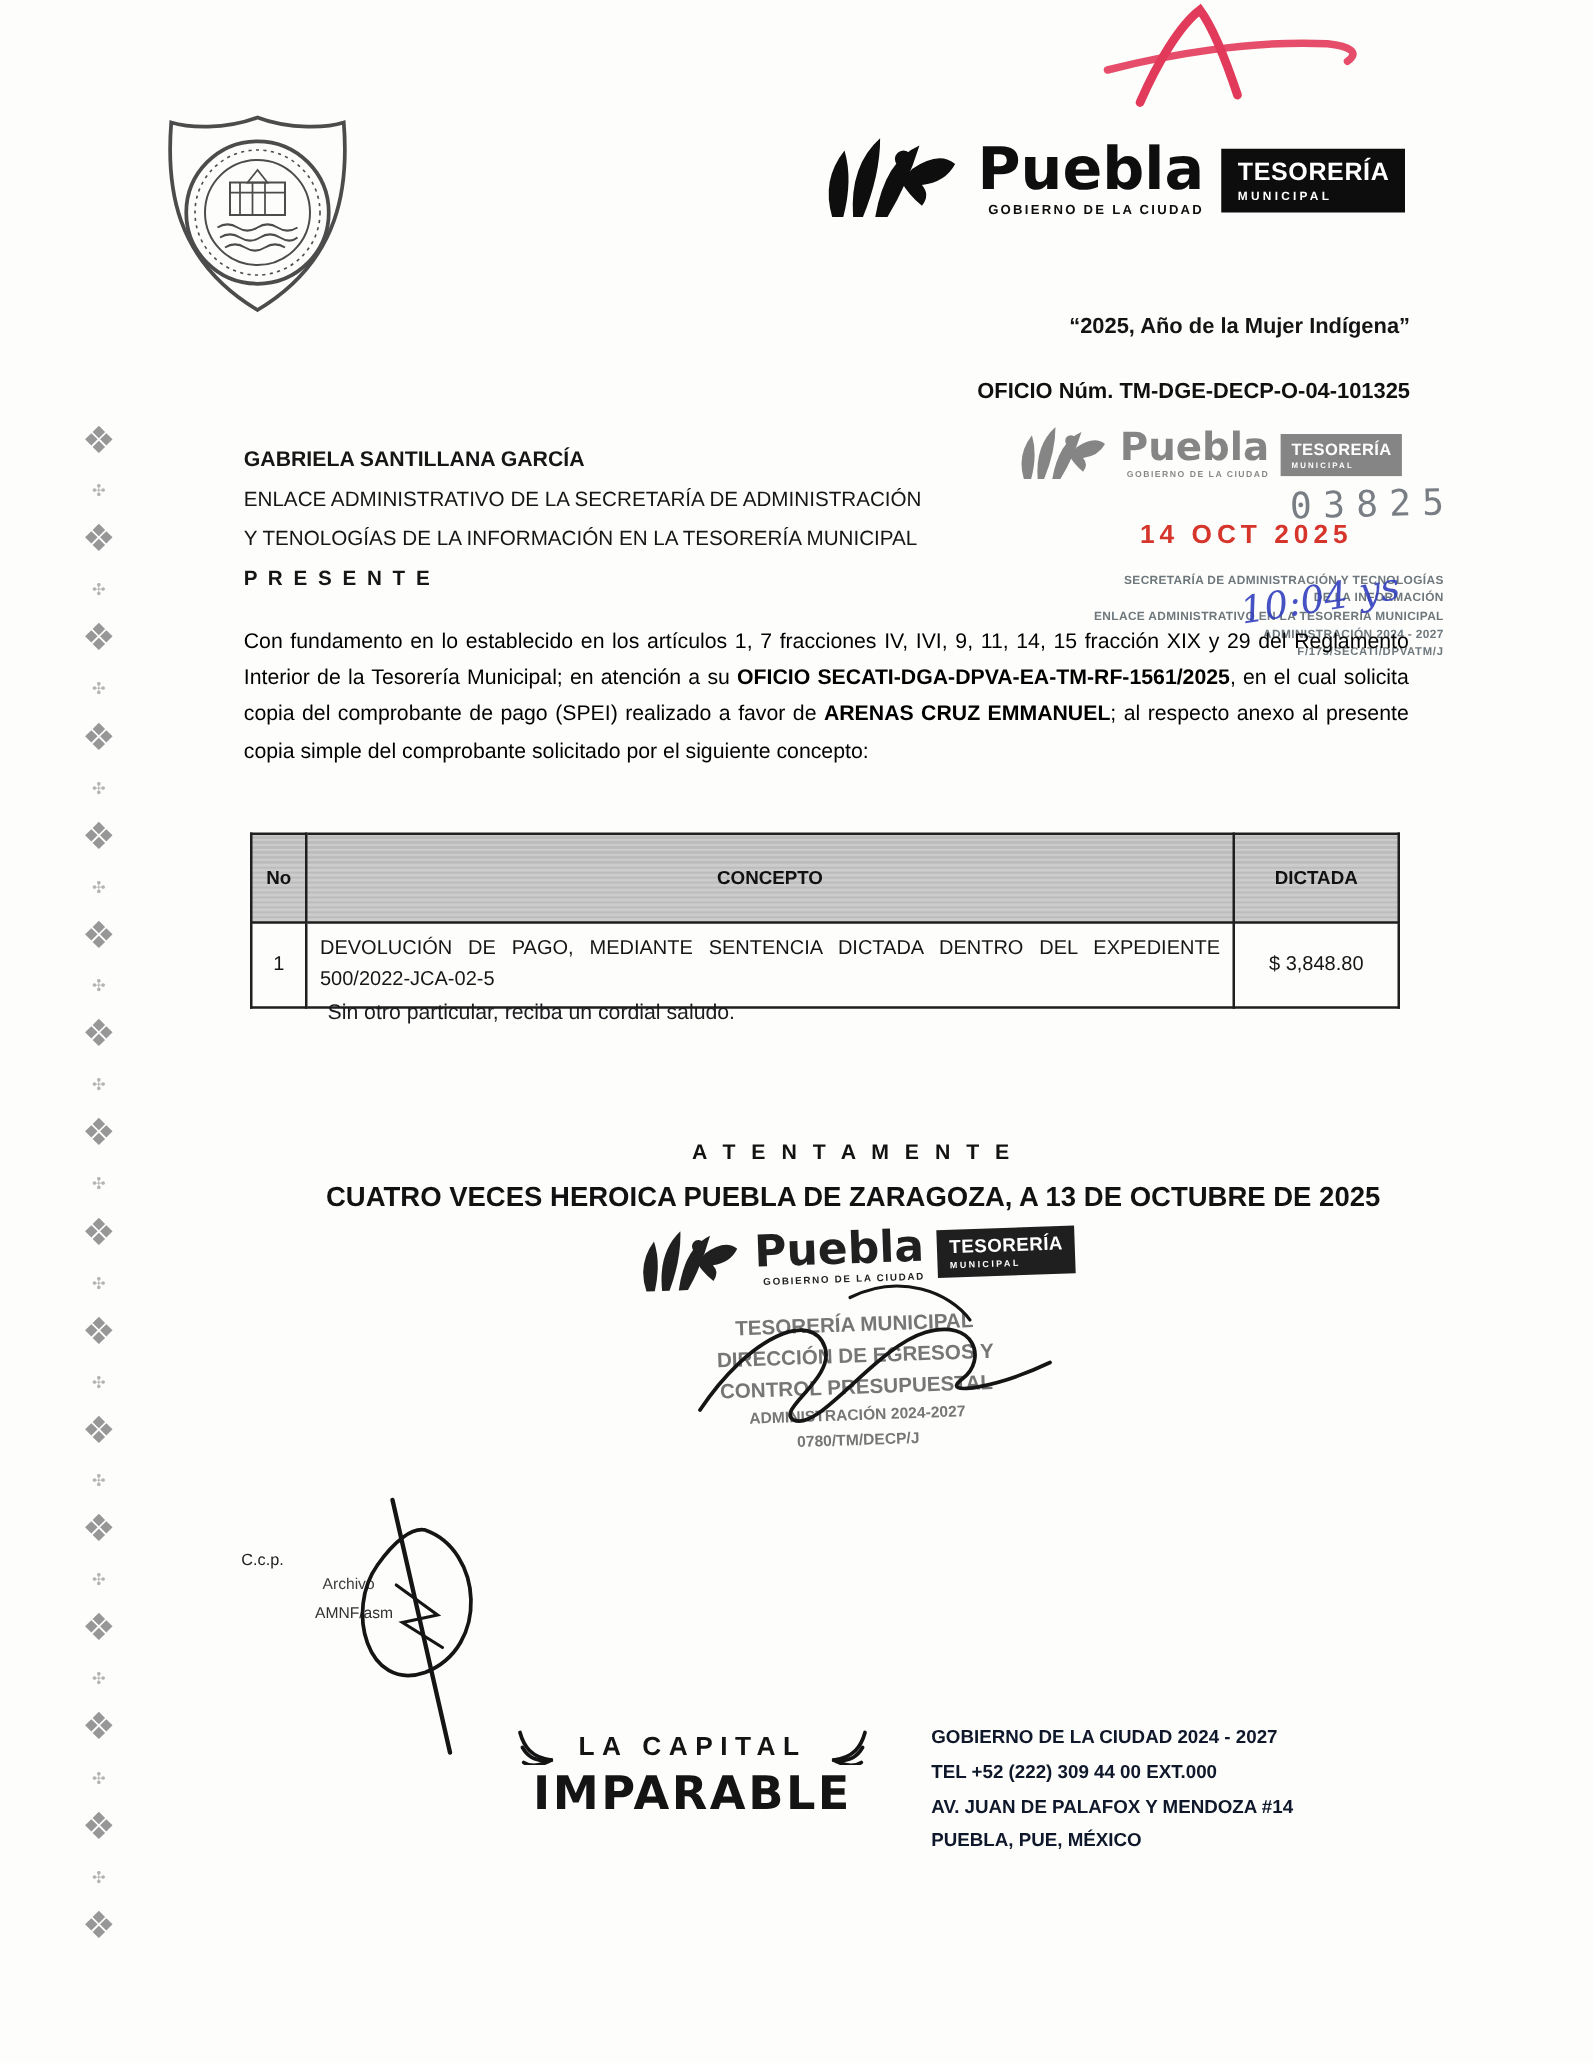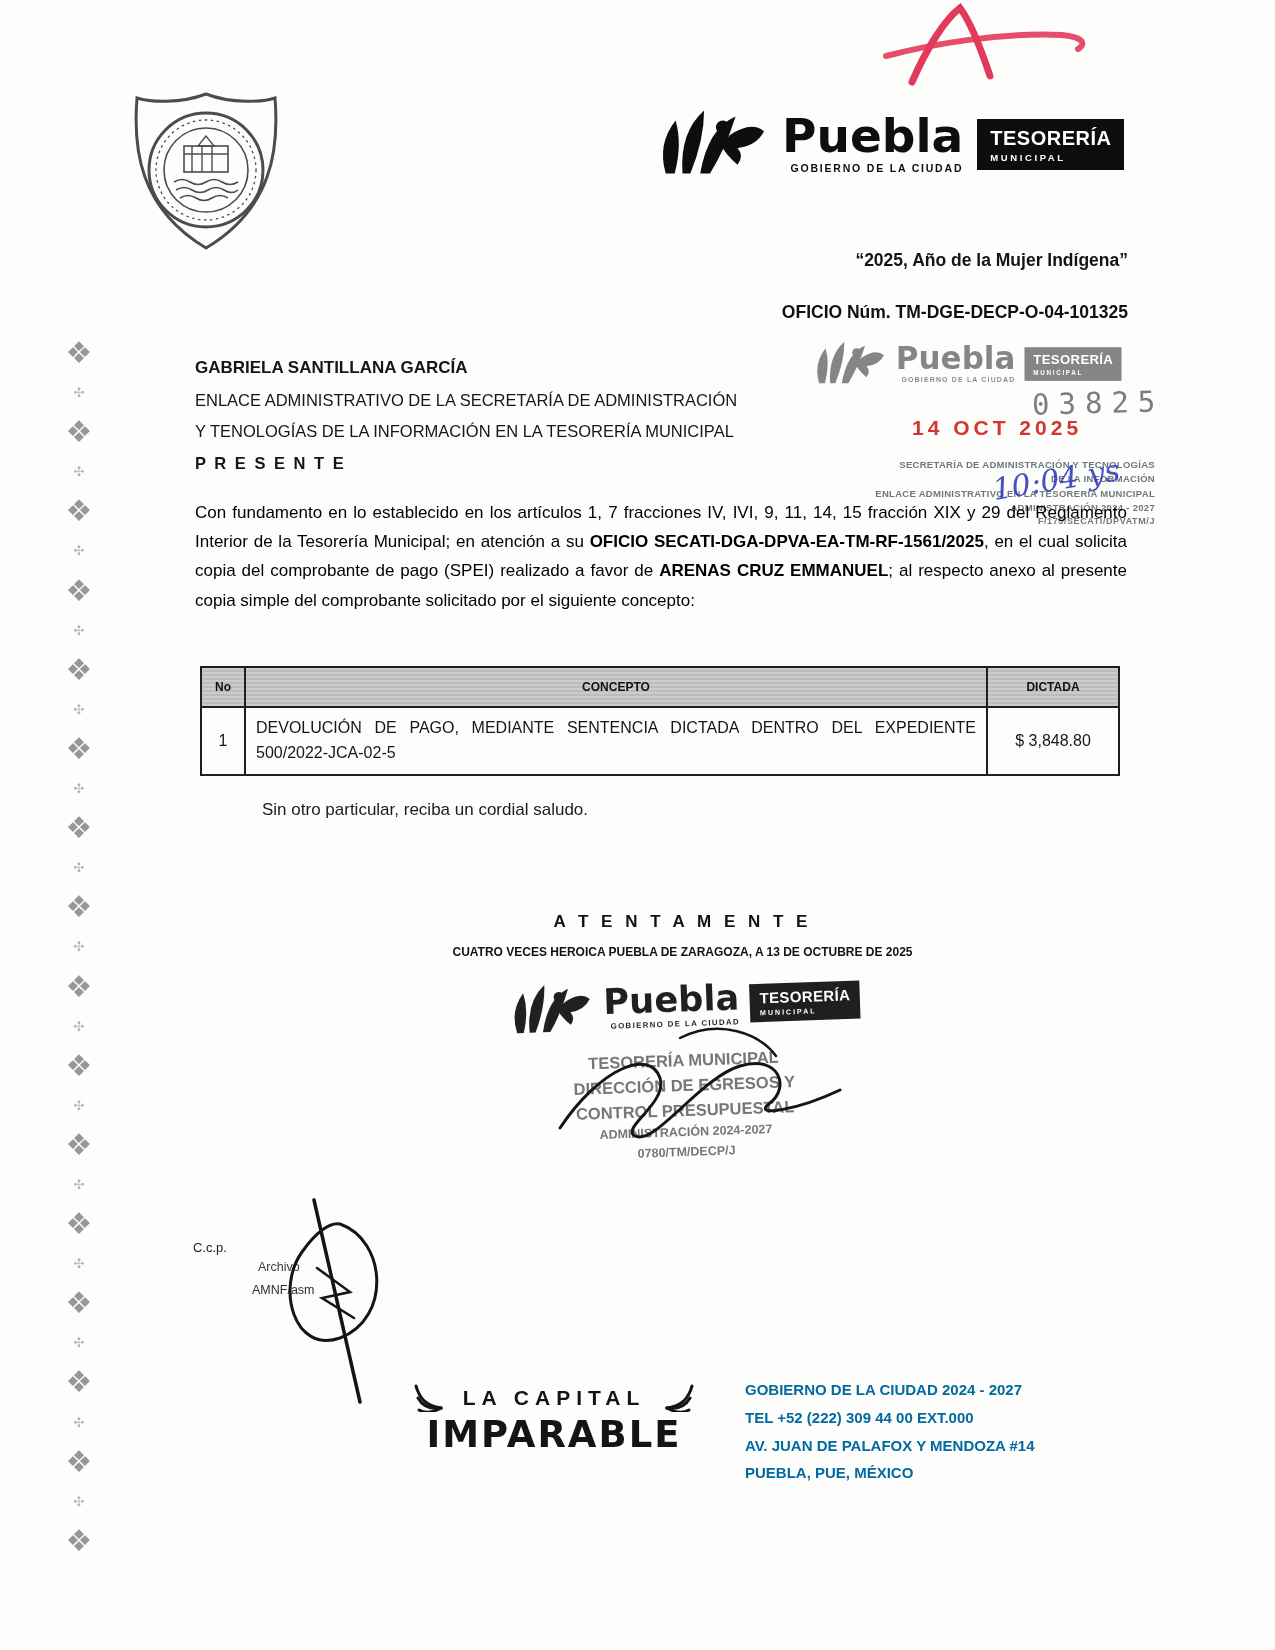--- a/index.html
+++ b/index.html
@@ -47,57 +47,57 @@
   .blue-time{left:992px;top:462px;font-family:"DejaVu Serif",serif;font-style:italic;font-size:30px;
              color:#3340bd;transform:rotate(-9deg);opacity:.9;}
 
   
   .body-par{left:195px;top:498px;width:932px;font-size:17px;line-height:1.72;text-align:justify;color:#000000;}
   .body-par b{font-weight:700;}
 
   
   .tbl-wrap{left:200px;top:666px;width:920px;}
   table.doc-table{width:100%;border-collapse:collapse;}
-  .doc-table th{border:2px solid #1f1f1f;padding:12px 6px;font-size:12px;font-weight:700;color:#111;
+  .doc-table th{border:2px solid #1f1f1f;padding:26px 6px;font-size:15px;font-weight:700;color:#111;
     background-color:#c3c3c3;
     background-image:repeating-linear-gradient(0deg,#cccccc 0 2px,#bcbcbc 2px 4px);}
   .doc-table td{border:2px solid #1f1f1f;padding:8px 10px;font-size:16px;color:#161616;vertical-align:middle;}
   .col-no{width:44px;text-align:center;}
   .col-imp{width:132px;text-align:center;}
   .c-no{text-align:center;}
   .c-con{text-align:justify;line-height:1.55;}
   .c-imp{text-align:center;}
 
   .closing{left:262px;top:800px;font-size:17px;color:#1b1b1d;}
 
   
   .atent-wrap{left:90px;right:0;top:912px;text-align:center;}
   .atentamente{font-size:17px;font-weight:700;letter-spacing:4px;color:#121212;}
-  .city-date{margin-top:13px;font-size:12px;font-weight:700;color:#121212;}
+  .city-date{margin-top:13px;font-size:22px;font-weight:700;color:#121212;}
 
   .stamp-lines{left:470px;top:1048px;width:430px;text-align:center;color:#5f5f5f;font-size:16.5px;
                font-weight:600;line-height:1.5;transform:rotate(-2deg);opacity:.85;}
   .stamp-lines .sl-small{font-size:12.5px;line-height:1.6;}
 
   .signer{left:85px;right:0;top:1118px;text-align:center;color:#101010;}
   .signer .s-name{font-size:17.5px;font-weight:700;line-height:1.7;}
   .signer .s-title{font-size:16.5px;font-weight:700;line-height:1.8;}
 
   
   .ccp-label{left:193px;top:1240px;font-size:13px;color:#222;}
   .ccp-l1{left:258px;top:1260px;font-size:12.5px;color:#3c3c3c;}
   .ccp-l2{left:252px;top:1283px;font-size:12.5px;color:#303030;}
 
   
   .footer-logo{left:404px;top:1384px;width:300px;text-align:center;color:#141414;}
   .fl-row{display:flex;align-items:center;justify-content:center;gap:20px;}
   .fl-capital{font-size:21px;font-weight:800;letter-spacing:6px;}
   .fl-imparable{font-size:37px;font-weight:900;letter-spacing:2px;margin-top:1px;font-family:"DejaVu Sans",sans-serif;}
 
-  .footer-right{left:745px;top:1376px;padding-left:0;font-size:15px;font-weight:700;color:#0369a1;line-height:1.85;}
+  .footer-right{left:745px;top:1376px;padding-left:0;font-size:15px;font-weight:700;color:#0f172a;line-height:1.85;}
 </style>
 </head>
 <body>
 
 <div class="page">
 
   <svg class="abs" style="left:878px;top:2px;" width="230" height="92" viewBox="0 0 230 92">
     <g fill="none" stroke="#e23a5a" stroke-linecap="round">
       <path d="M34 80 C48 48 66 18 82 6 C94 22 104 50 112 74" stroke-width="7"></path>
       <path d="M8 54 C54 42 124 30 184 33 C202 35 210 40 200 47" stroke-width="6" opacity=".9"></path>

